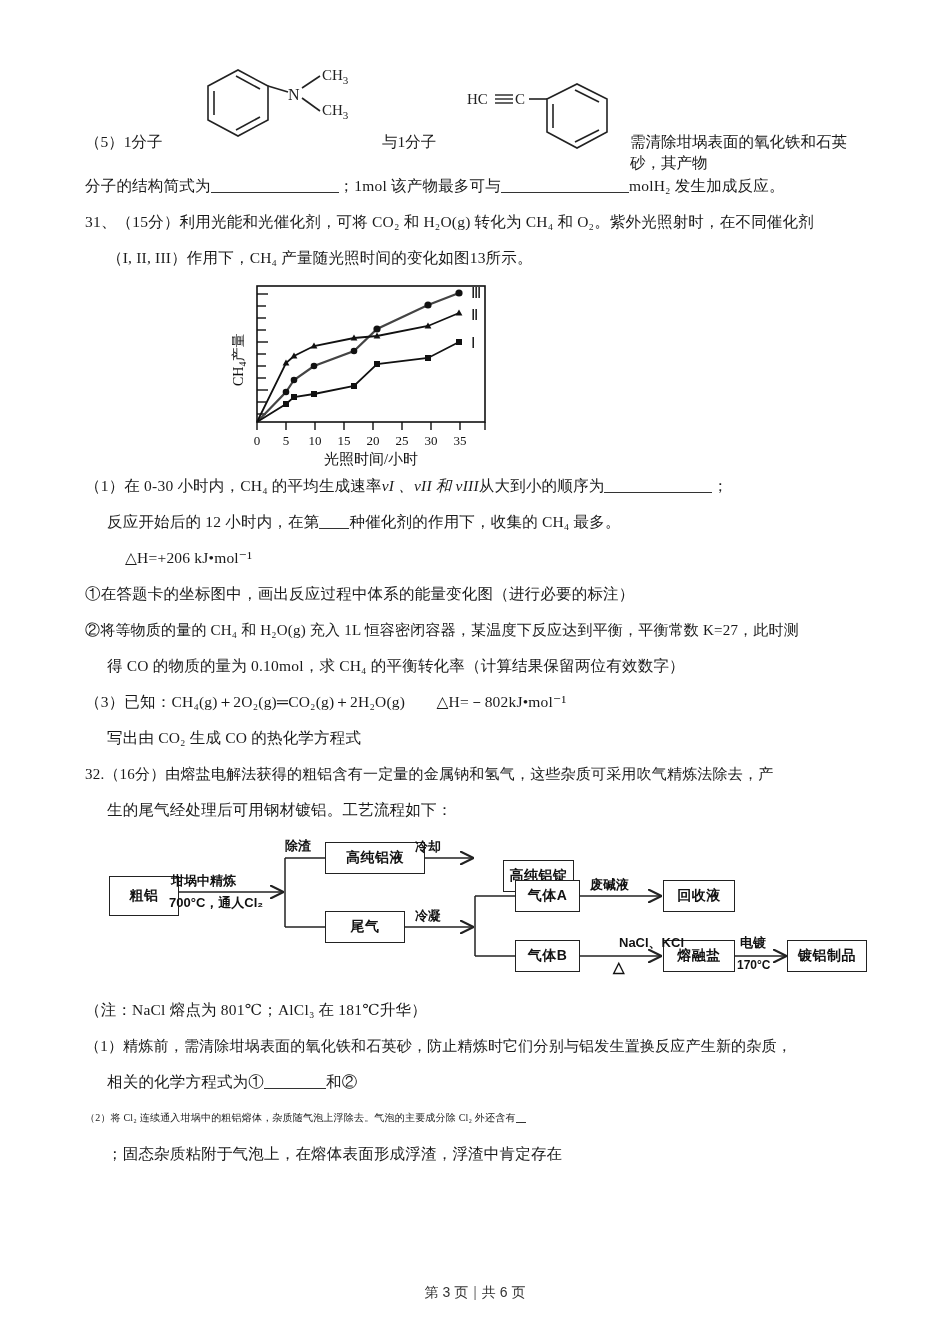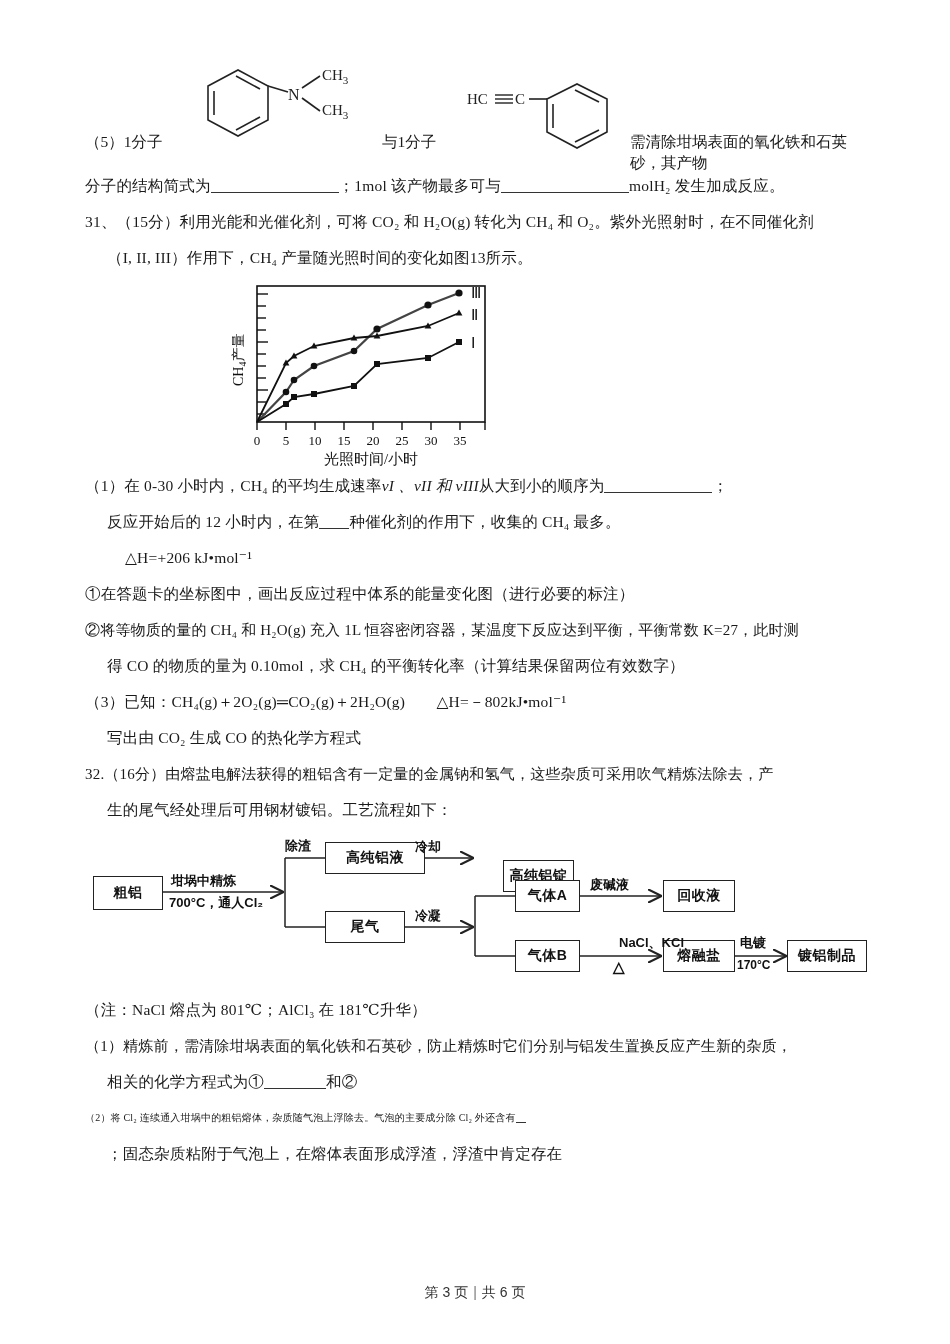--- a/index.html
+++ b/index.html
@@ -288,21 +288,21 @@
         <line x1="390" y1="122" x2="430" y2="122"></line>
 
         <line x1="495" y1="62" x2="575" y2="62" marker-end="url(#ah)"></line>
 
         <line x1="495" y1="122" x2="575" y2="122" marker-end="url(#ah)"></line>
 
         <line x1="650" y1="122" x2="700" y2="122" marker-end="url(#ah)"></line>
       </g>
     </svg>
 
-    <div class="fbox" style="left:8px;  top:42px;  width:70px;  height:34px;">粗铝</div>
+    <div class="fbox" style="left:24px;  top:42px;  width:70px;  height:40px;">粗铝</div>
     <div class="fbox" style="left:240px;top:8px;   width:100px;  height:32px;">高纯铝液</div>
     <div class="fbox" style="left:390px;top:26px;   width:71px;  height:32px;margin-left:28px;">高纯铝锭</div>
     <div class="fbox" style="left:240px;top:77px;  width:80px;  height:32px;">尾气</div>
     <div class="fbox" style="left:430px;top:46px;  width:65px;  height:32px;">气体A</div>
     <div class="fbox" style="left:430px;top:106px; width:65px;  height:32px;">气体B</div>
     <div class="fbox" style="left:578px;top:46px;  width:72px;  height:32px;">回收液</div>
     <div class="fbox" style="left:578px;top:106px; width:72px;  height:32px;">熔融盐</div>
     <div class="fbox" style="left:702px;top:106px; width:80px;  height:32px;">镀铝制品</div>
 
     <span class="flabel" style="left:86px;  top:38px;">坩埚中精炼</span>

